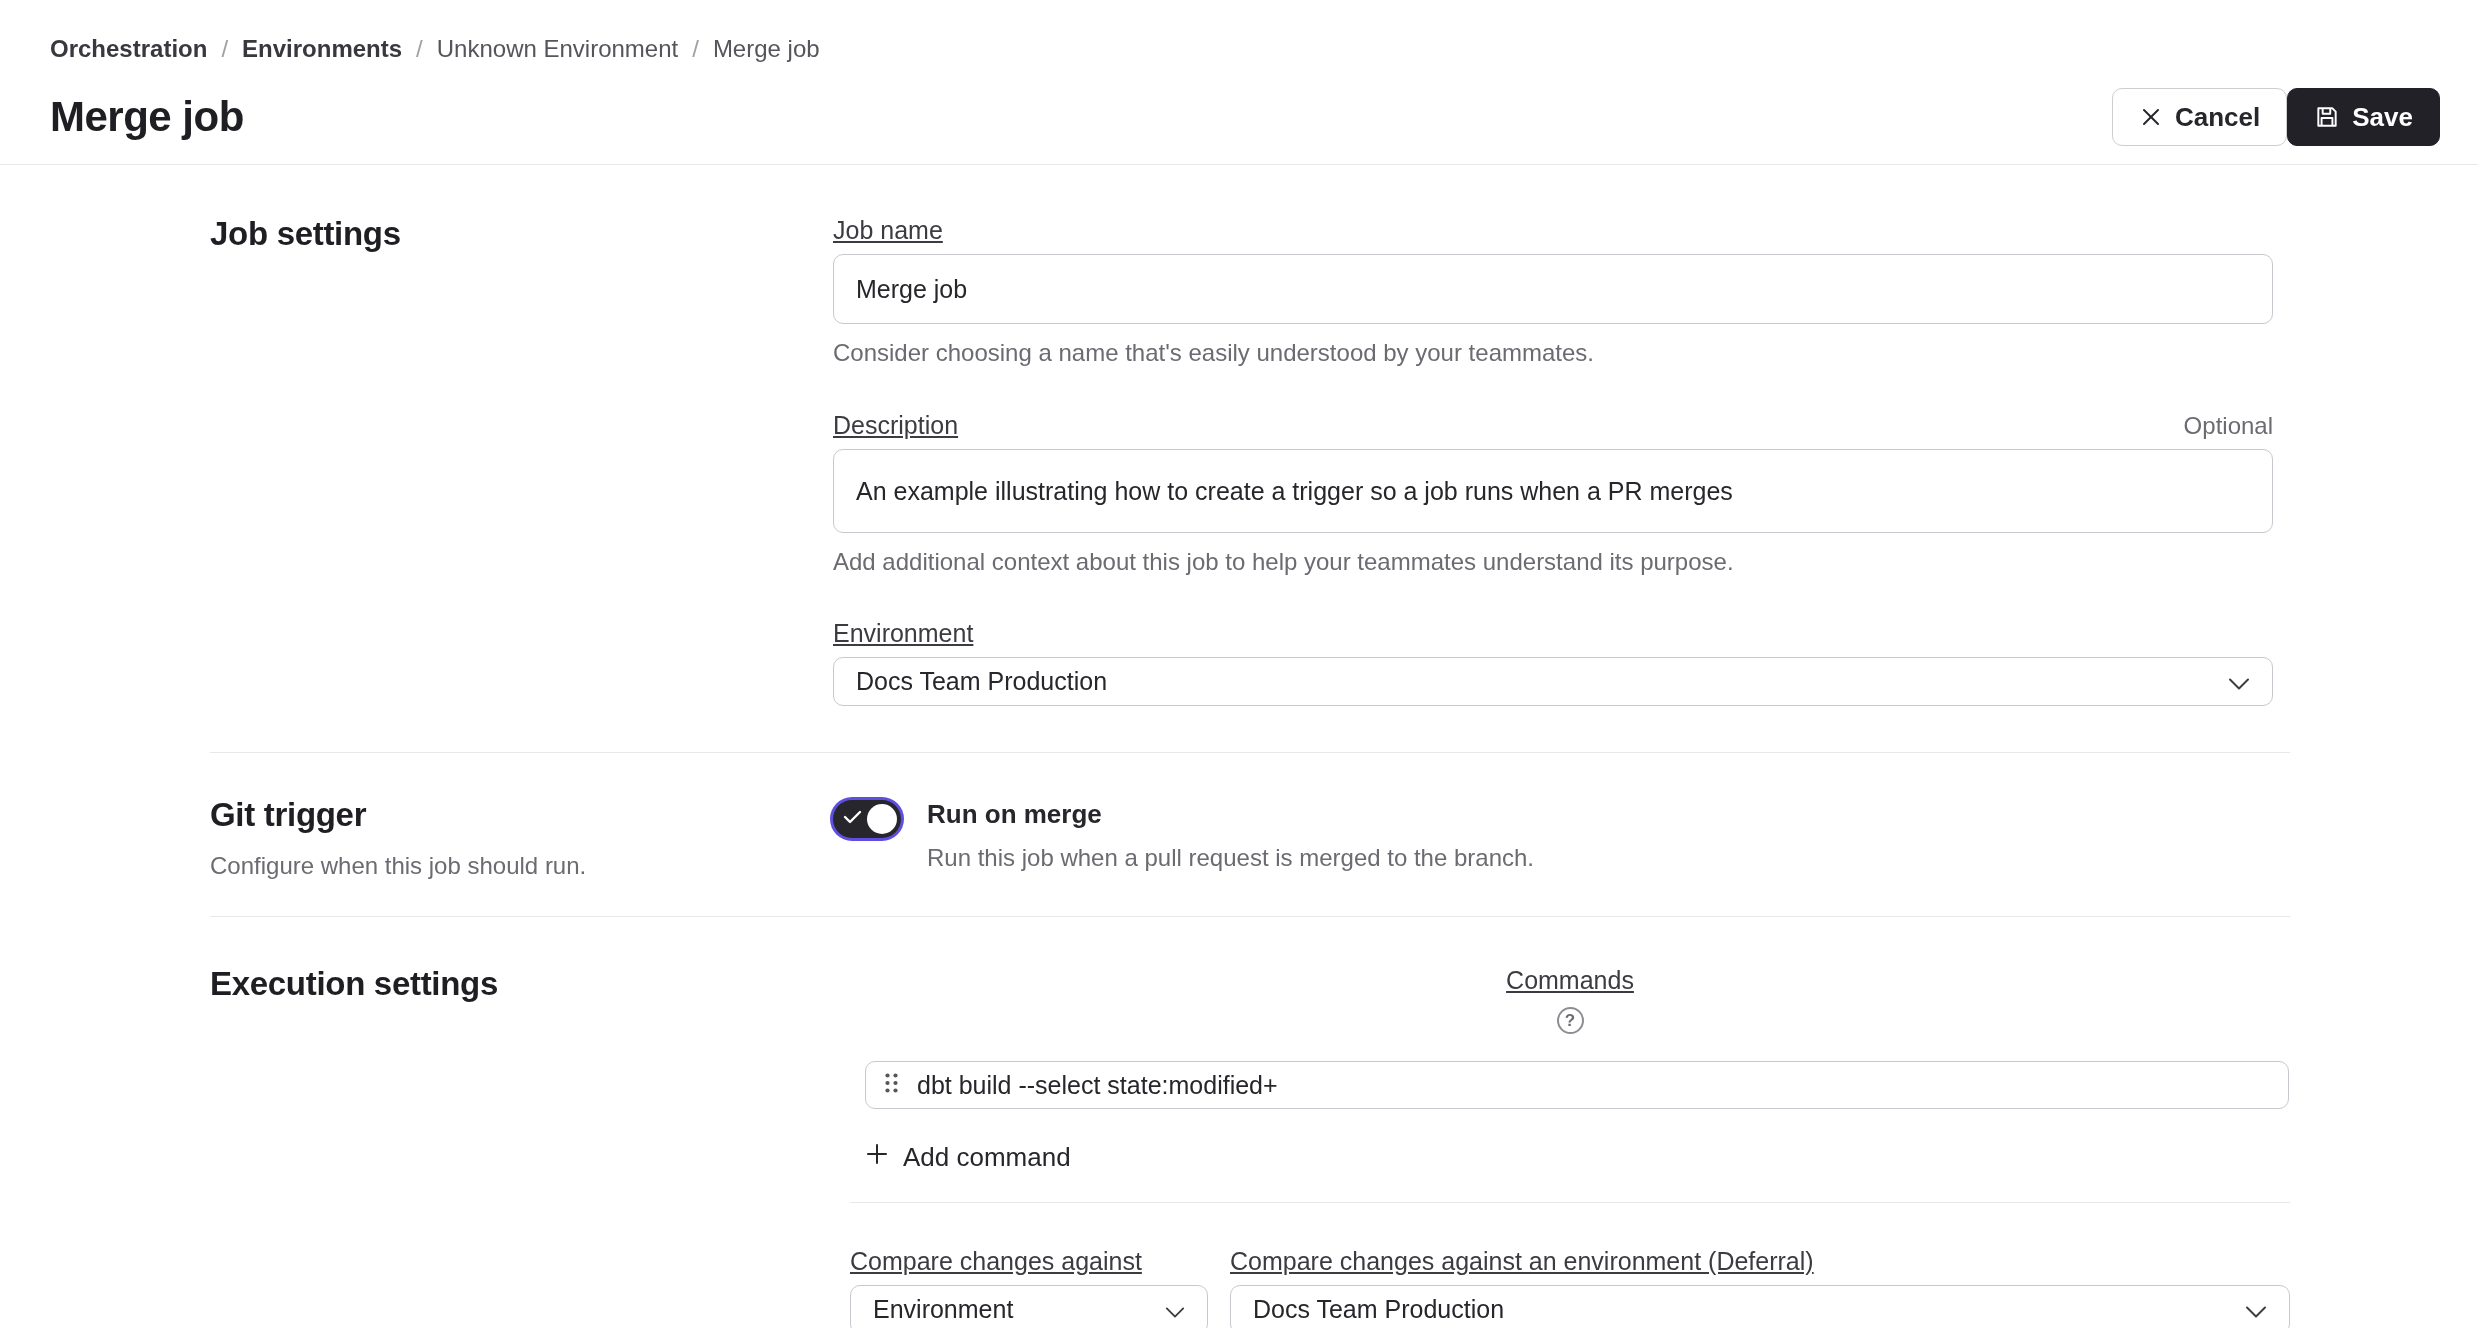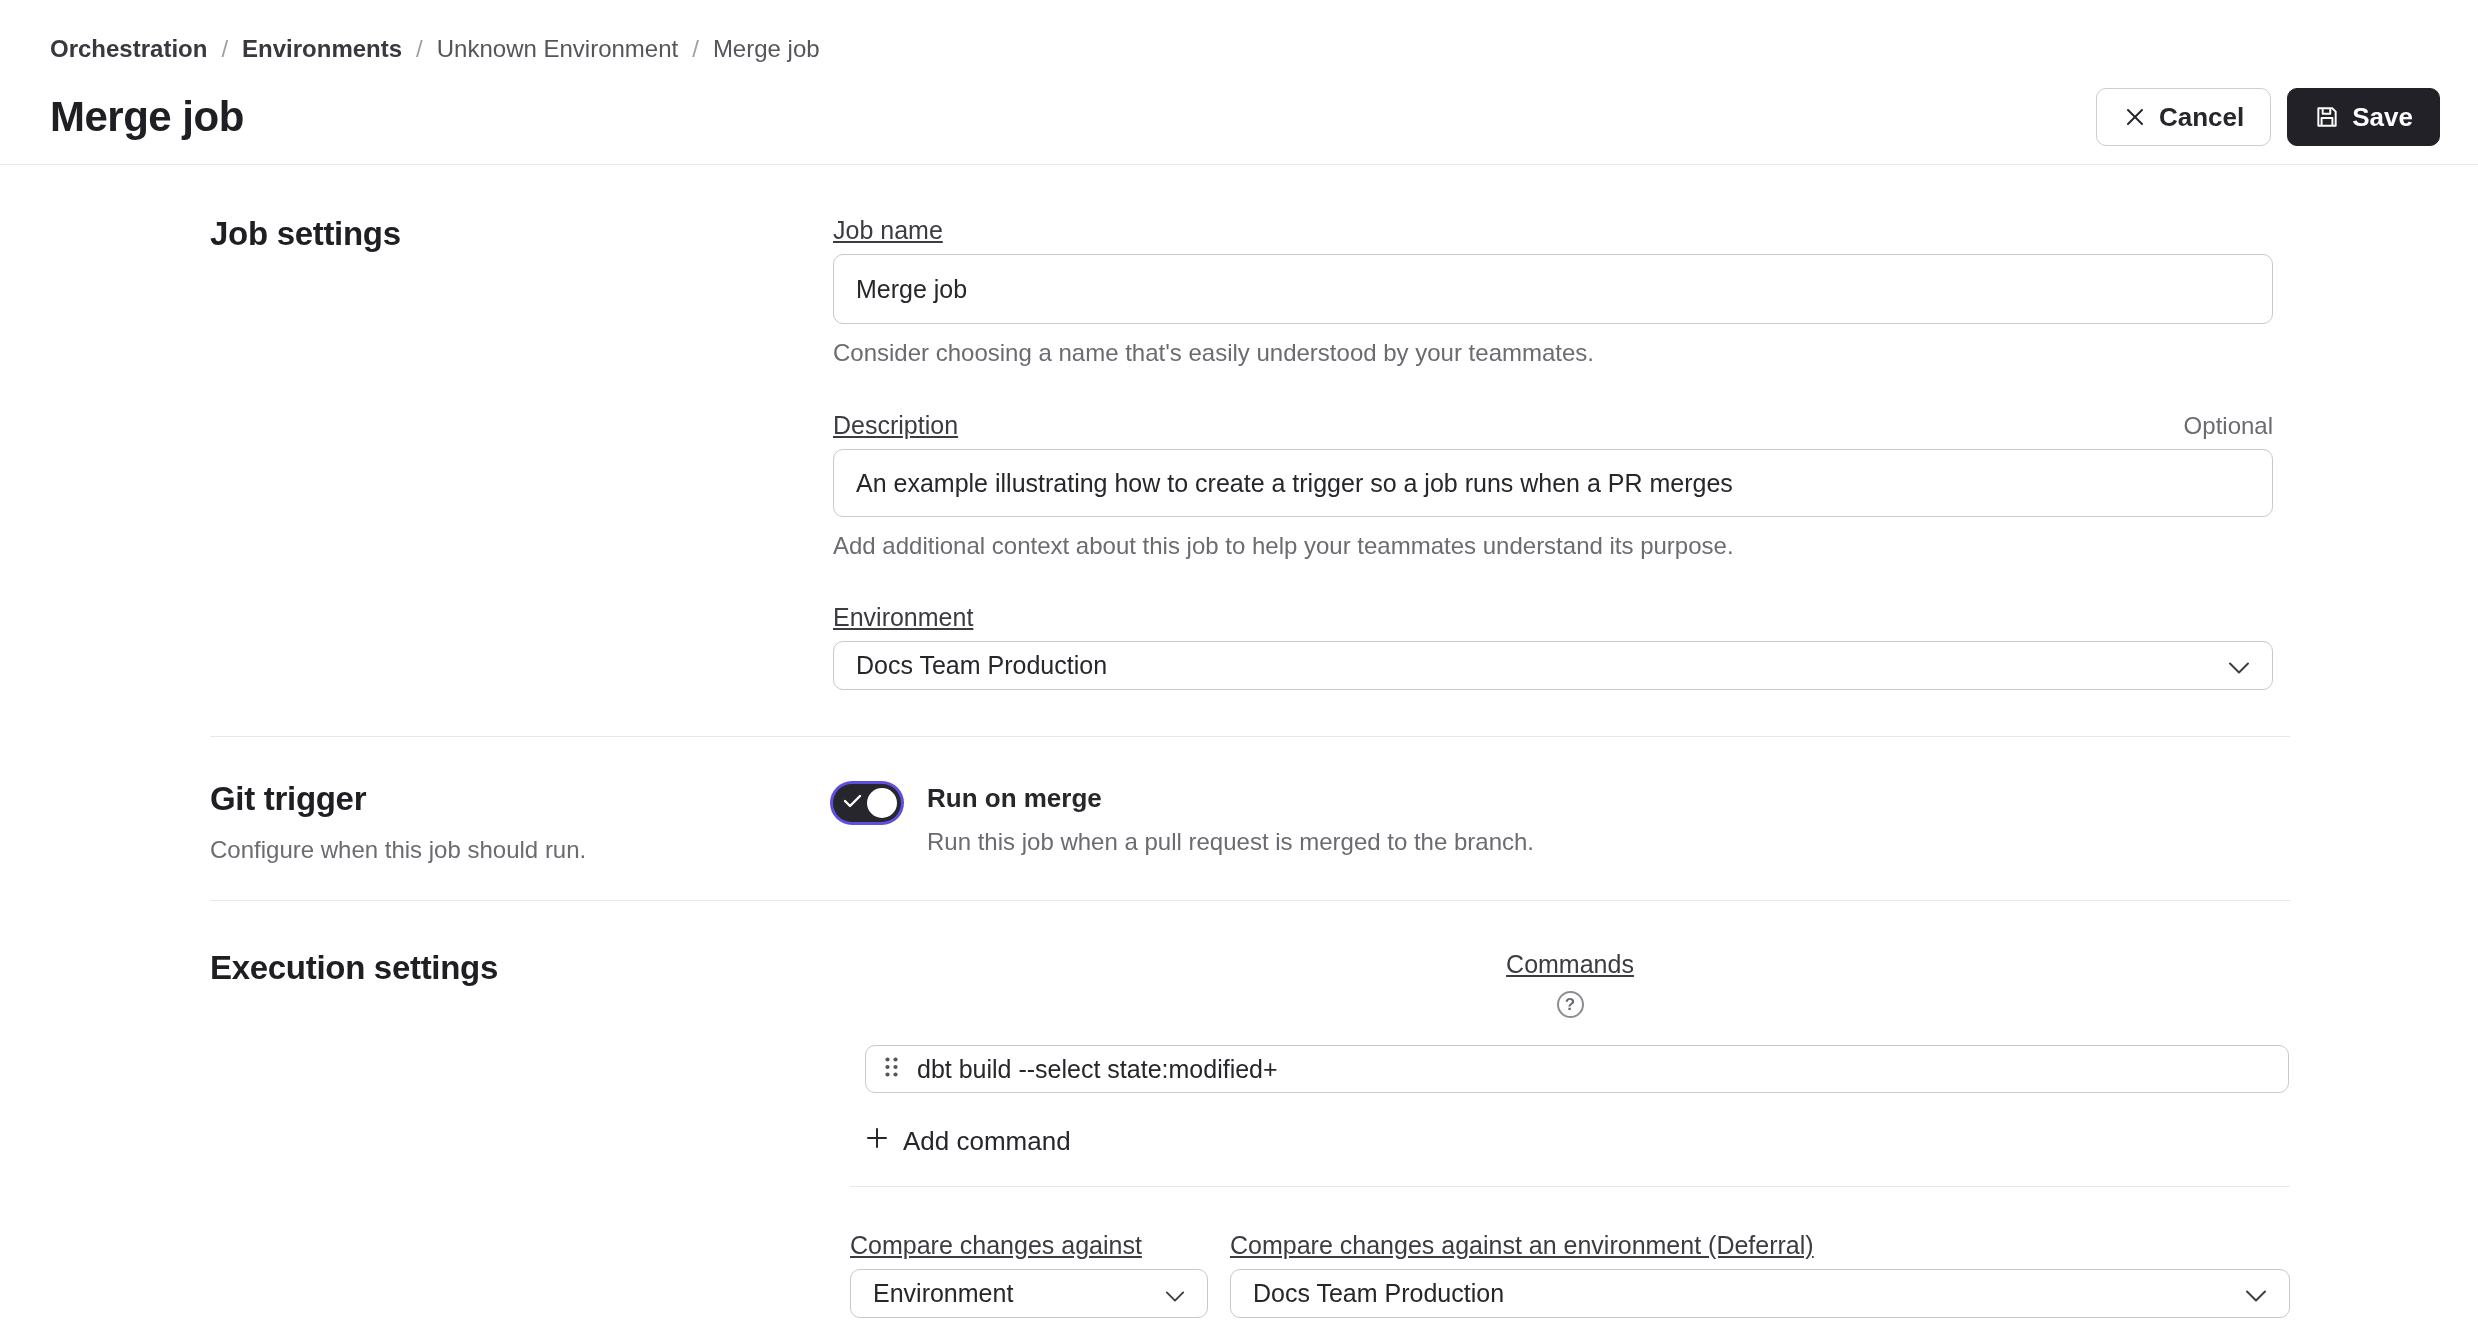--- a/index.html
+++ b/index.html
@@ -9,21 +9,21 @@
 
   
   .topbar { padding:34px 38px 0 50px; height:165px; border-bottom:1px solid #e8e8ea; }
   .breadcrumb { display:flex; align-items:center; gap:14px; font-size:24px; line-height:30px; }
   .crumb-strong { color:#38383e; font-weight:600; cursor:pointer; }
   .crumb-muted  { color:#55555b; font-weight:400; cursor:pointer; }
   .crumb-current{ color:#55555b; font-weight:400; }
   .crumb-sep { color:#a0a0a6; font-weight:400; }
   .title-row { display:flex; align-items:center; justify-content:space-between; margin-top:24px; }
   .page-title { font-size:42px; font-weight:700; color:#1e1e23; letter-spacing:-0.5px; }
-  .header-actions { display:flex; align-items:center; gap:16px; }
+  .header-actions { display:flex; align-items:center; gap:0; }
   .btn { display:inline-flex; align-items:center; gap:12px; height:58px; padding:0 26px;
          border-radius:10px; font-size:26px; font-weight:600; cursor:pointer;
          font-family:"Liberation Sans", sans-serif; }
   .btn-secondary { background:#fff; color:#26262b; border:1px solid #cdcdd2; }
   .btn-primary   { background:#212127; color:#fff; border:1px solid #212127; }
   .btn svg { display:block; }
 
   
   .content { padding:0 188px 0 210px; }
   .section { display:flex; }
@@ -136,21 +136,21 @@
           <label class="field-label">Job name</label>
           <input class="text-input" type="text" value="Merge job" style="">
           <div class="helper">Consider choosing a name that's easily understood by your teammates.</div>
         </div>
 
         <div class="field field-desc">
           <div class="label-row">
             <label class="field-label">Description</label>
             <span class="optional">Optional</span>
           </div>
-          <input class="text-input" type="text" style="height: 68px;" value="An example illustrating how to create a trigger so a job runs when a PR merges">
+          <input class="text-input" type="text" style="height: 84px;" value="An example illustrating how to create a trigger so a job runs when a PR merges">
           <div class="helper">Add additional context about this job to help your teammates understand its purpose.</div>
         </div>
 
         <div class="field field-env">
           <label class="field-label">Environment</label>
           <div class="select">
             <span>Docs Team Production</span>
             <span class="chev">
               <svg width="22" height="13" viewBox="0 0 22 13" fill="none" stroke="#3c3c41" stroke-width="2" stroke-linecap="round" stroke-linejoin="round">
                 <polyline points="2,2 11,11 20,2"></polyline>

